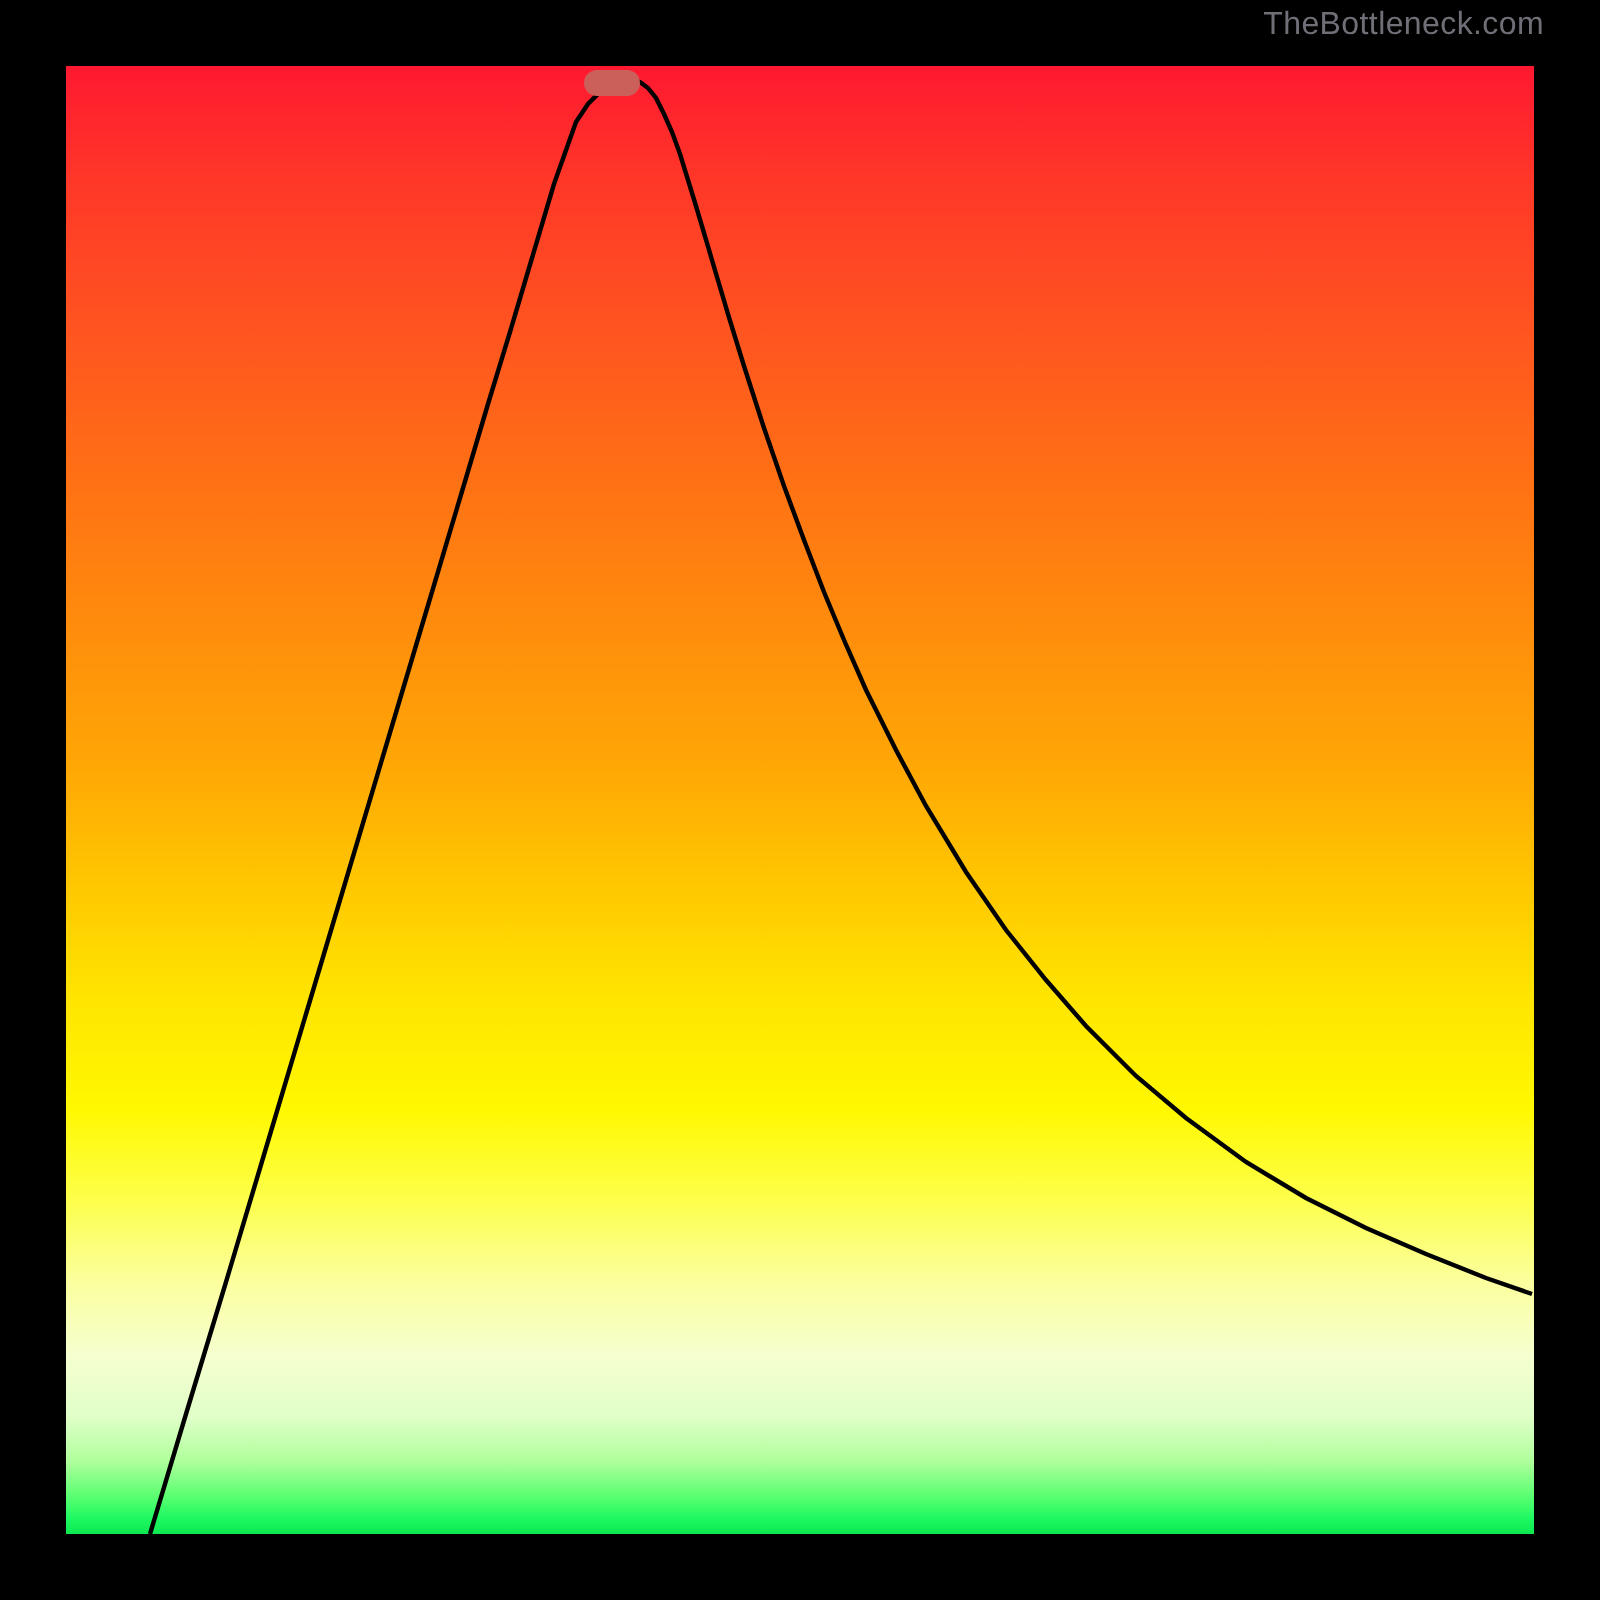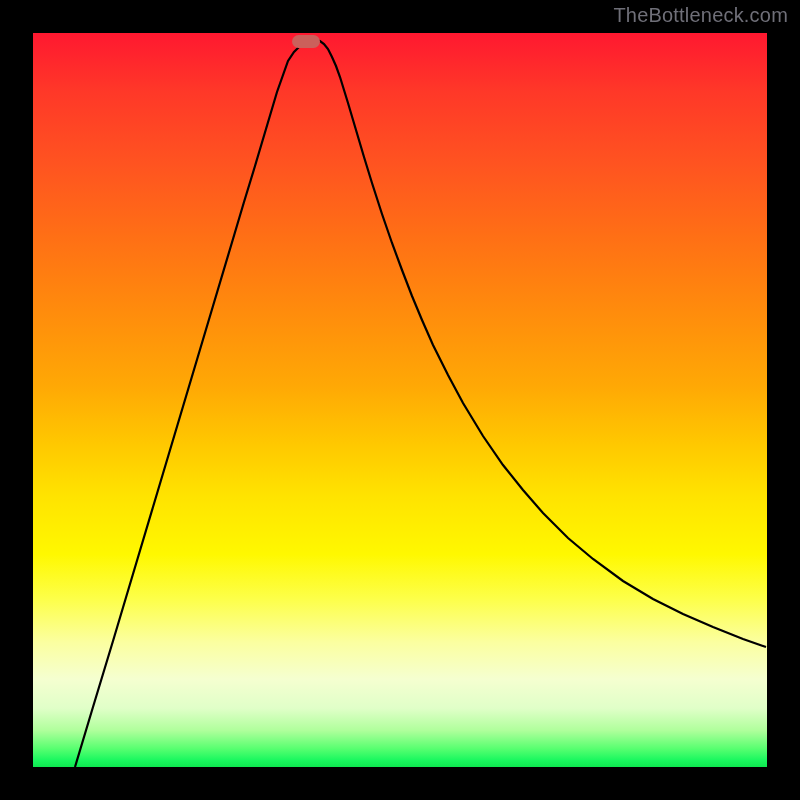--- a/index.html
+++ b/index.html
@@ -42,23 +42,23 @@
       #e0ffc8 92%,
       #b0ff9c 95%,
       #58ff70 97.5%,
       #1cf860 99%,
       #0ee850 100%
     );
   }
   .watermark {
     position: absolute;
     top: 4px;
-    right: 12px;
+    right: 28px;
     color: #6f6f78;
-    font-size: 20px;
+    font-size: 16px;
     letter-spacing: 0.2px;
     font-weight: 400;
   }
   svg.curve {
     position: absolute;
     left: 0;
     top: 0;
     width: 734px;
     height: 734px;
     overflow: visible;

